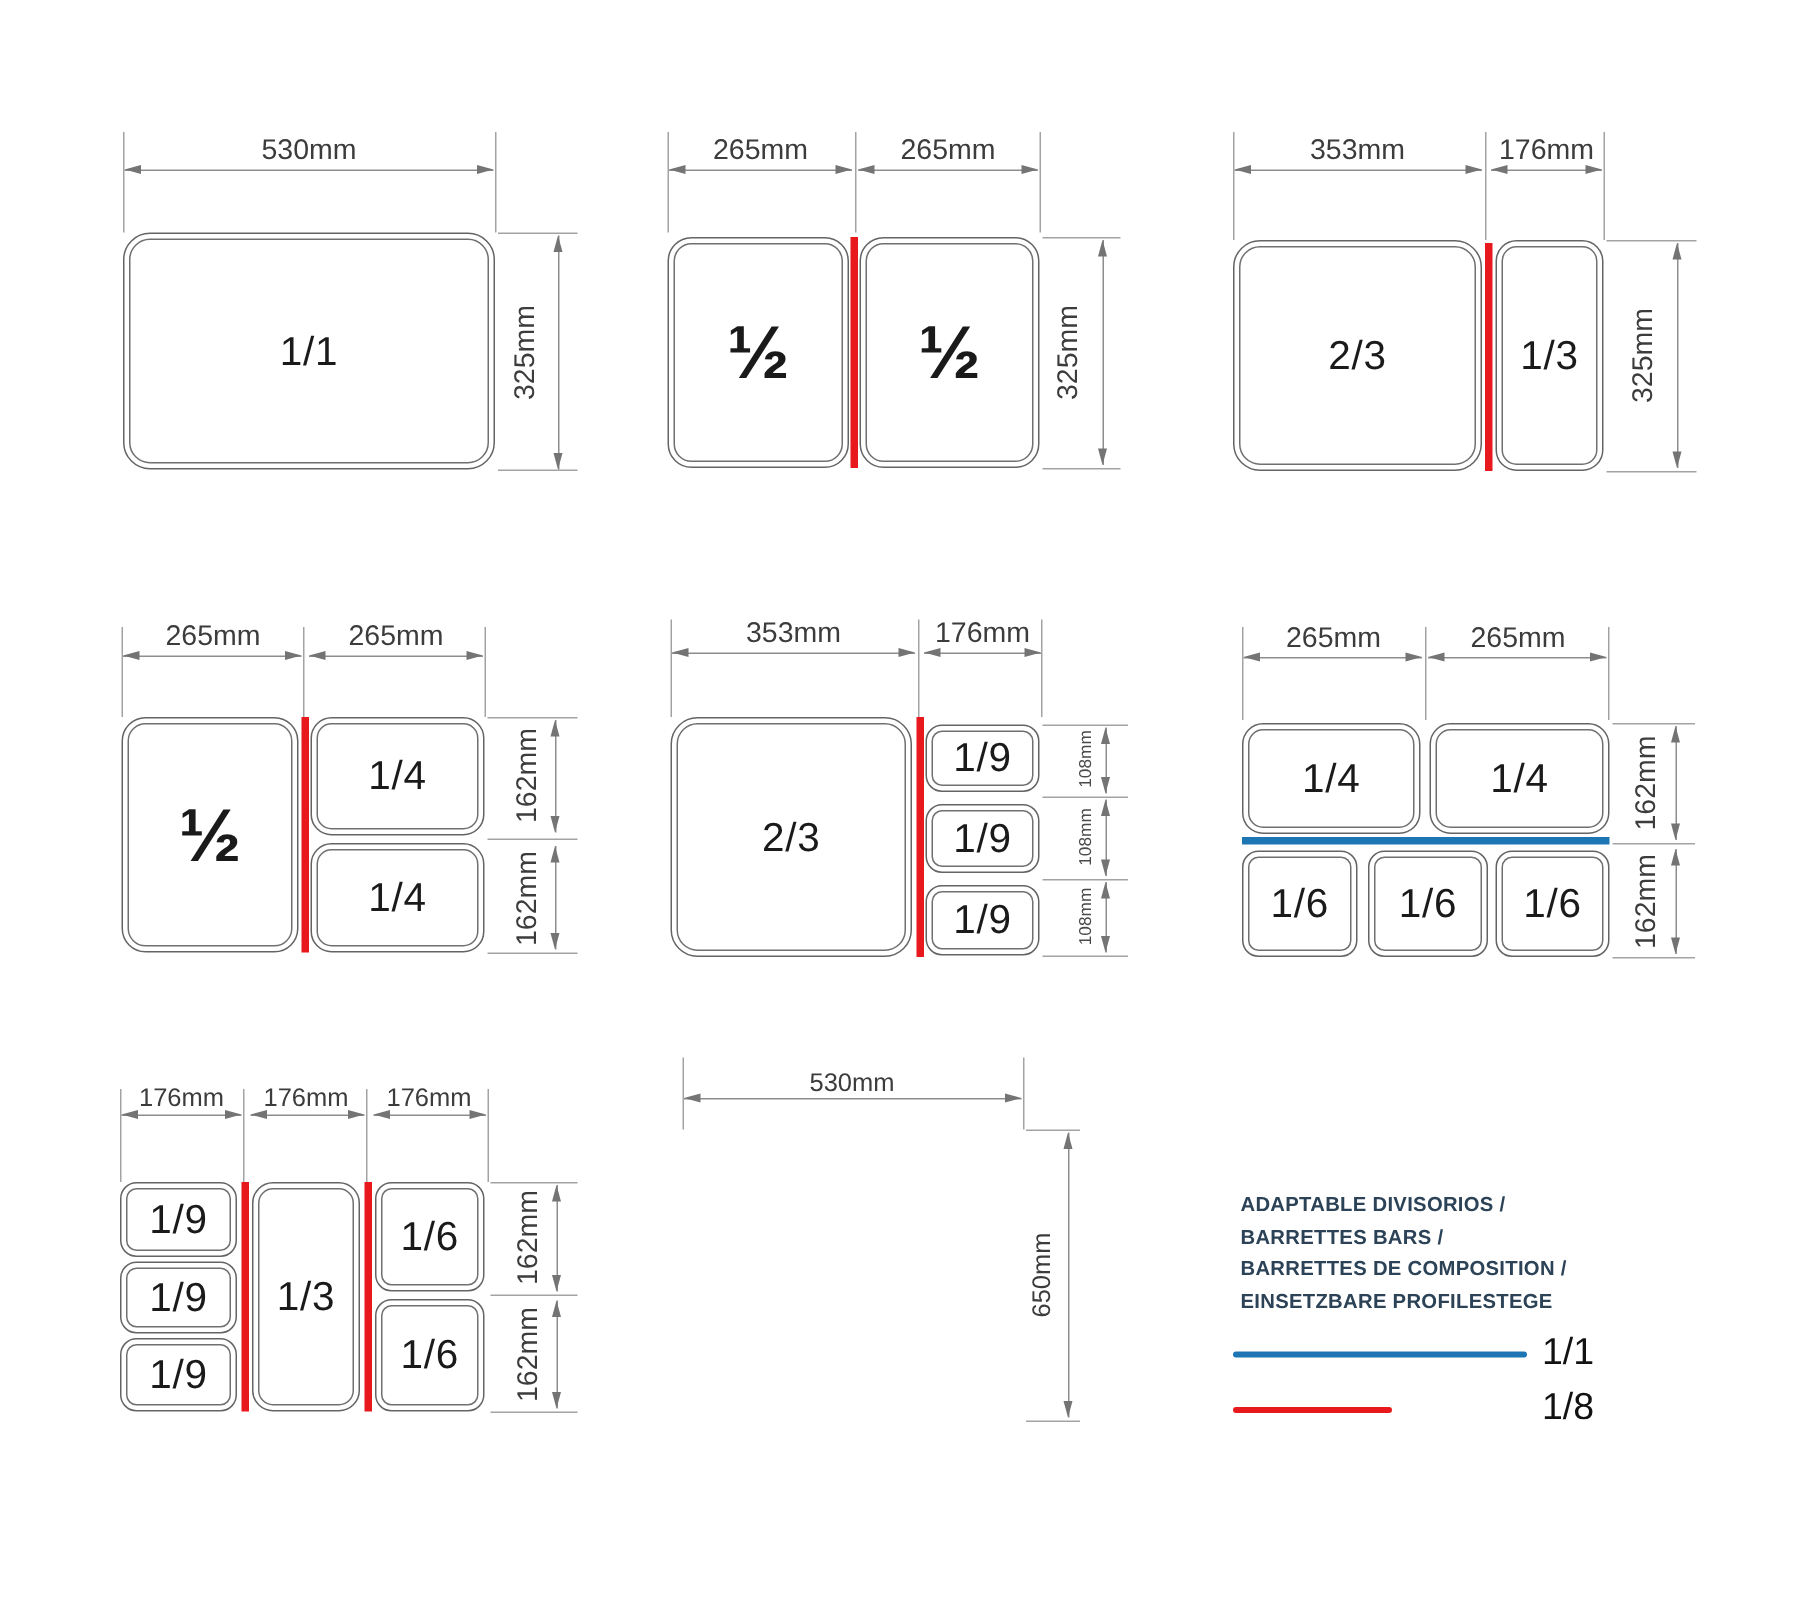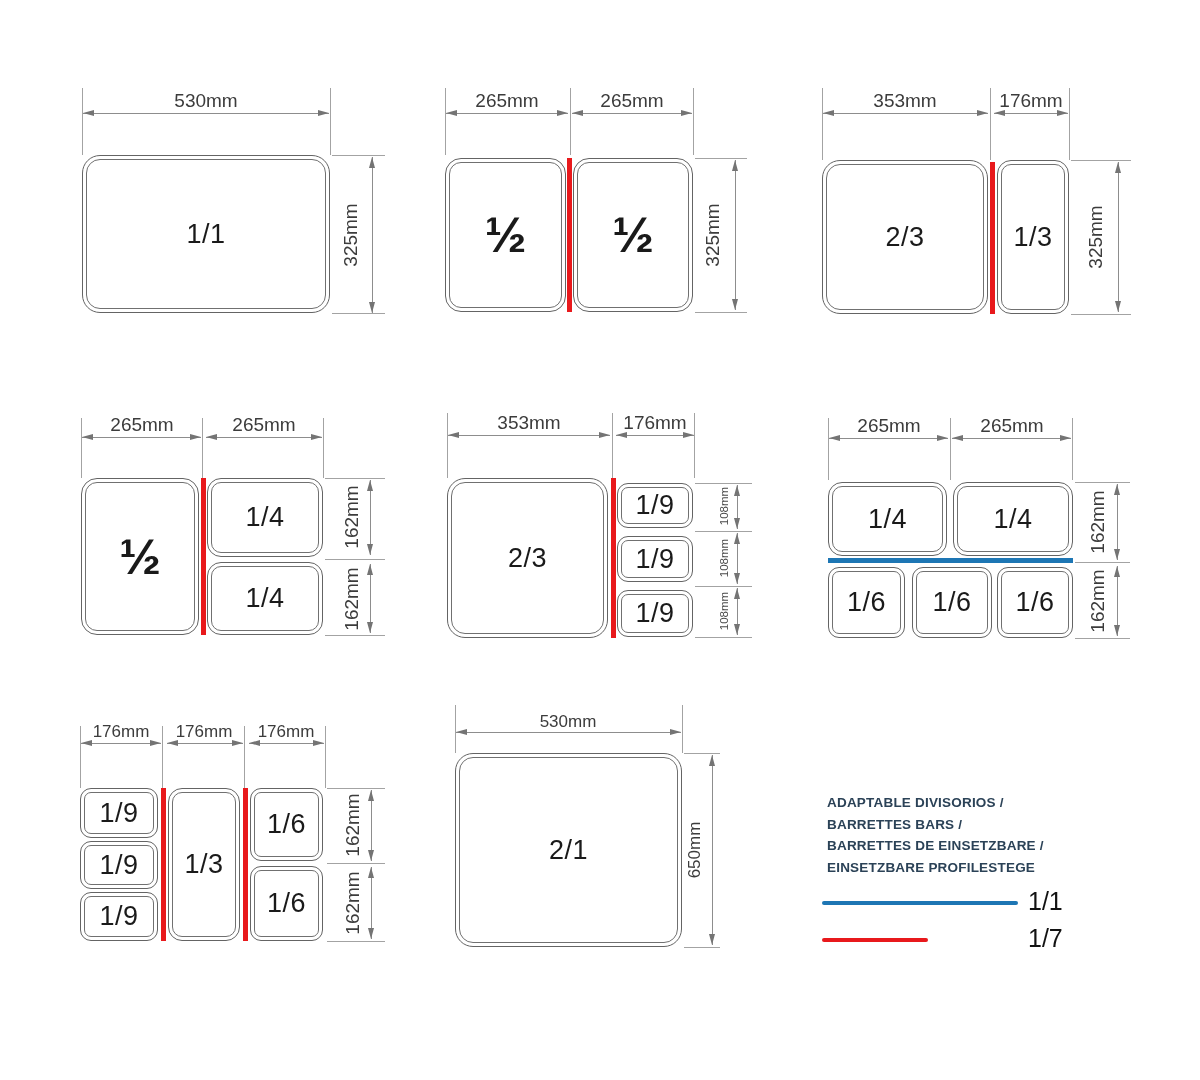--- a/index.html
+++ b/index.html
@@ -236,35 +236,32 @@
     <div class="dimv" style="left:371px;top:867px;height:72px"></div>
     <div class="vlbl" style="left:353px;top:825px">162mm</div>
     <div class="vlbl" style="left:353px;top:903px">162mm</div>
   </div>
 
   <div class="diagram">
     <div class="xlv" style="left:455px;top:705px;height:48px"></div>
     <div class="xlv" style="left:682px;top:705px;height:48px"></div>
     <div class="dimh" style="left:456px;top:732px;width:225px"></div>
     <div class="lbl m" style="left:568px;top:712px">530mm</div>
-    <div class="pan" style="left:455px;top:753px;width:227px;height:194px;--r:18px">
-      <span class="plab">2/1</span>
-    </div>
     <div class="xlh" style="left:684px;top:753px;width:36px"></div>
     <div class="xlh" style="left:684px;top:947px;width:36px"></div>
     <div class="dimv" style="left:712px;top:755px;height:190px"></div>
     <div class="vlbl m" style="left:695px;top:850px">650mm</div>
   </div>
 
   <div>
     <div class="legend-title">
       <div>ADAPTABLE DIVISORIOS /</div>
       <div>BARRETTES BARS /</div>
-      <div>BARRETTES DE EINSETZBARE /</div>
+      <div>BARRETTES DE COMPOSITION /</div>
       <div>EINSETZBARE PROFILESTEGE</div>
     </div>
     <div class="bar blue" style="left:822px;top:901px;width:196px;height:4px;border-radius:2px"></div>
     <div class="legend-label" style="left:1028px;top:887px">1/1</div>
     <div class="bar red" style="left:822px;top:938px;width:106px;height:4px;border-radius:2px"></div>
-    <div class="legend-label" style="left:1028px;top:924px">1/7</div>
+    <div class="legend-label" style="left:1028px;top:924px">1/8</div>
   </div>
 
 </div>
 
 </body></html>

